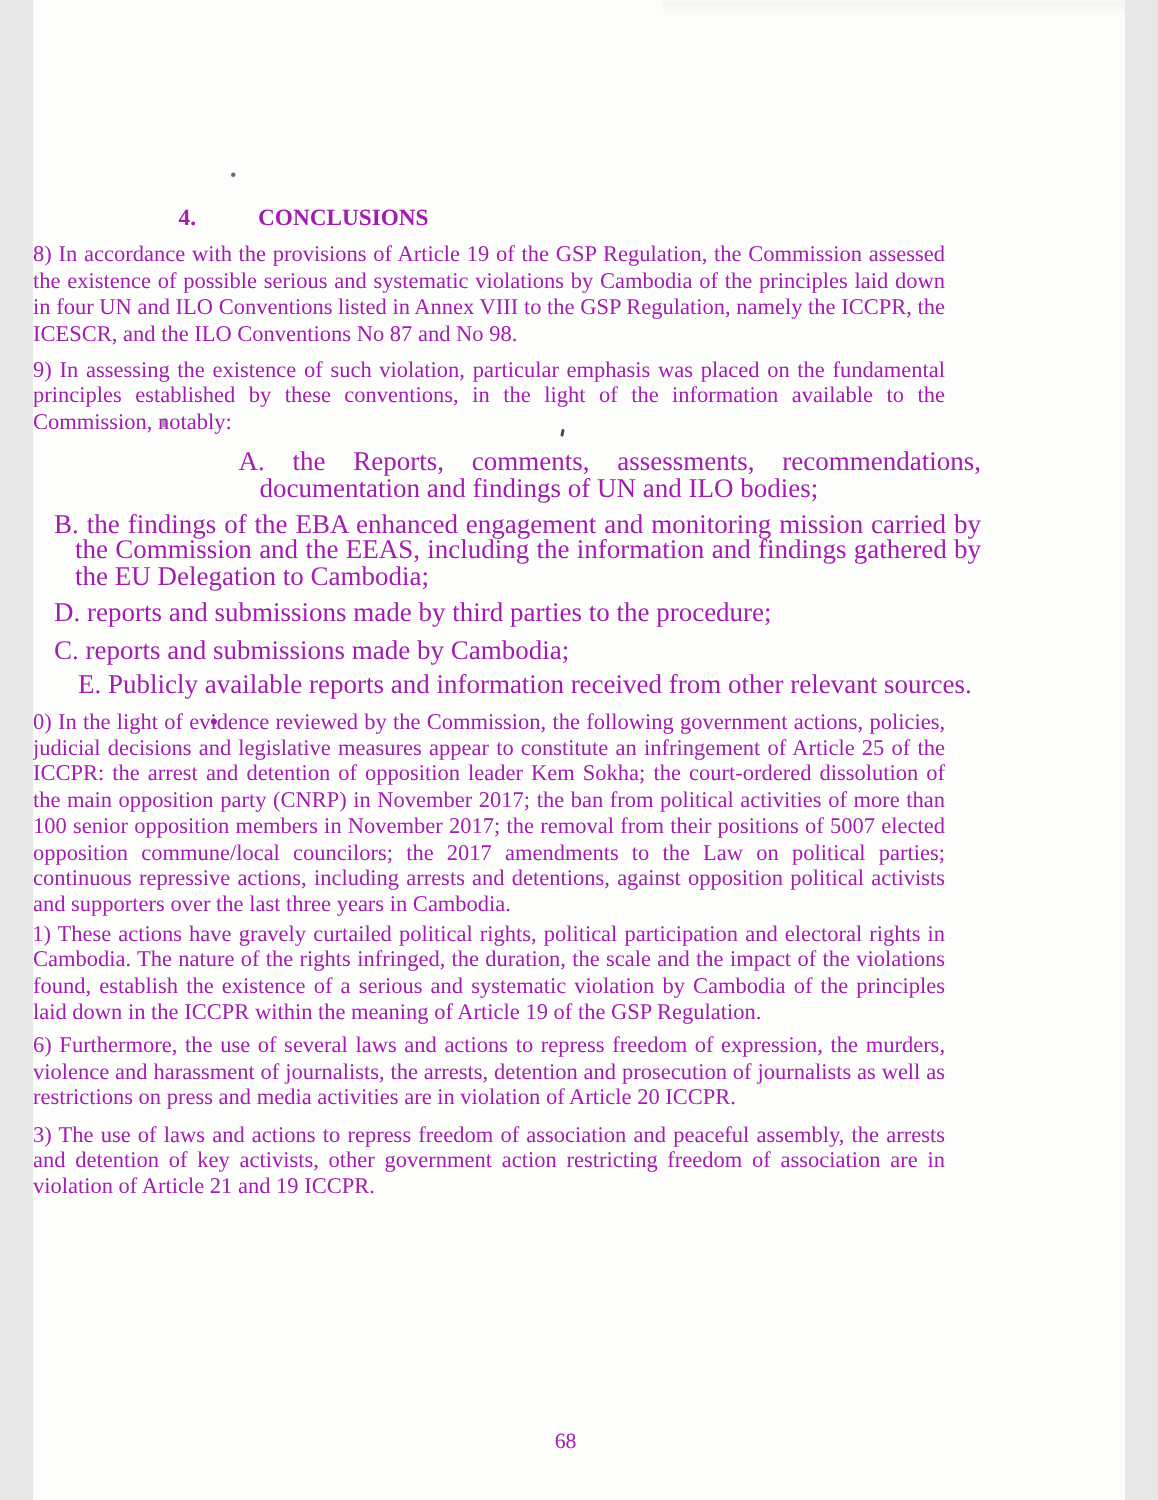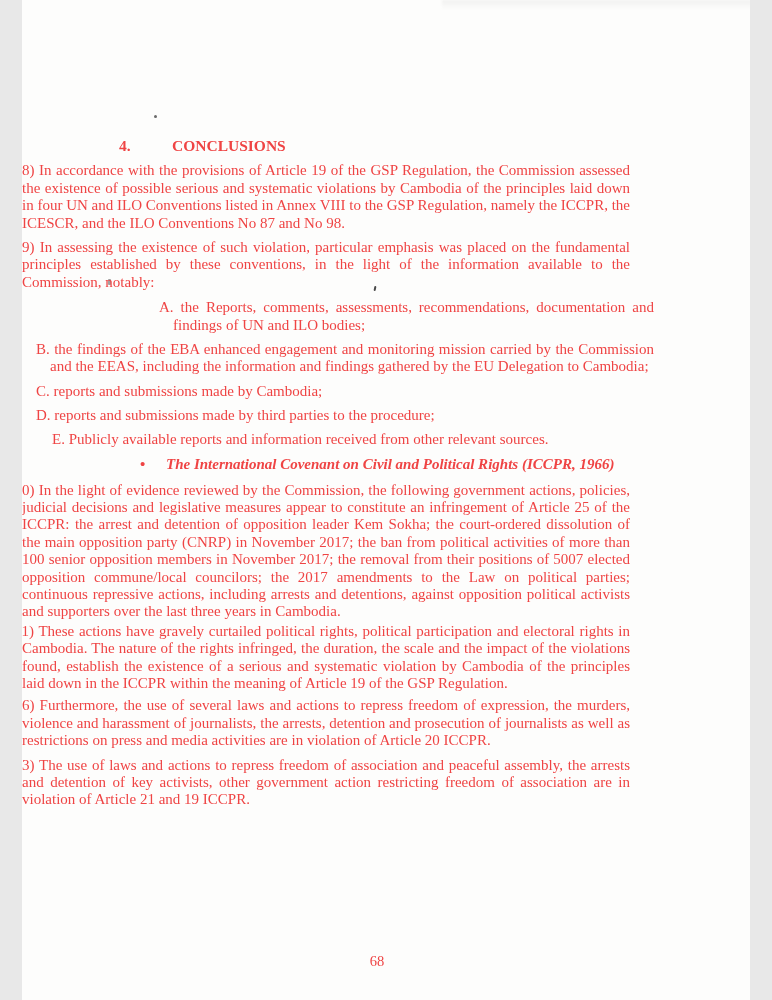--- a/index.html
+++ b/index.html
@@ -8,21 +8,21 @@
     background: #e8e8e8;
   }
   .page {
     position: relative;
     width: 728px;
     height: 1000px;
     margin: 0 auto;
     background: #fdfdfc;
     overflow: hidden;
     font-family: "Liberation Serif", "DejaVu Serif", serif;
-    color: #ef4444;
+    color: #a21caf;
     -webkit-font-smoothing: antialiased;
   }
   .content {
     position: absolute;
     top: 0; left: 0; right: 0;
     padding-top: 137px;
   }
   .heading {
     margin: 0 96px 0 97px;
     font-size: 15.5px;
@@ -42,21 +42,21 @@
     text-align: justify;
   }
   p.para.m8 { margin-top: 8px; }
   p.para.m7 { margin-top: 7px; }
   p.para.m5 { margin-top: 5px; }
   p.para.m2 { margin-top: 2px; }
   .list-item {
     margin: 0 96px 0 0;
     padding-left: 151px;
     text-indent: -14px;
-    font-size: 15px;
+    font-size: 18px;
     line-height: 17.4px;
     text-align: justify;
   }
   .list-item.m8 { margin-top: 8px; }
   .list-item.m7 { margin-top: 7px; padding-left: 28px; }
   .list-item.m6 { margin-top: 6px; padding-left: 44px; }
   .covenant {
     position: relative;
     margin: 8px 96px 0 0;
     padding-left: 144px;
@@ -137,33 +137,33 @@
 
     <div class="list-item m8">
       <span class="llabel">A.</span> <span class="ltext">the Reports, comments, assessments, recommendations, documentation and findings of UN and ILO bodies;</span>
     </div>
 
     <div class="list-item m7">
       <span class="llabel">B.</span> <span class="ltext">the findings of the EBA enhanced engagement and monitoring mission carried by the Commission and the EEAS, including the information and findings gathered by the EU Delegation to Cambodia;</span>
     </div>
 
     <div class="list-item m7">
-      <span class="llabel">C.</span> <span class="ltext">reports and submissions made by Cambodia;</span>
+      <span class="llabel">D.</span> <span class="ltext">reports and submissions made by third parties to the procedure;</span>
     </div>
 
     <div class="list-item m7">
-      <span class="llabel">D.</span> <span class="ltext">reports and submissions made by third parties to the procedure;</span>
+      <span class="llabel">C.</span> <span class="ltext">reports and submissions made by Cambodia;</span>
     </div>
 
     <div class="list-item m6">
       <span class="llabel">E.</span> <span class="ltext">Publicly available reports and information received from other relevant sources.</span>
     </div>
 
     <div class="covenant">
-      <span class="bullet">•</span><span class="ctext">The International Covenant on Civil and Political Rights (ICCPR, 1966)</span>
+      <span class="bullet">•</span>
     </div>
 
     <p class="para m8">
       <span class="pnum">(310)</span> <span class="ptext">In the light of evidence reviewed by the Commission, the following government actions, policies, judicial decisions and legislative measures appear to constitute an infringement of Article 25 of the ICCPR: the arrest and detention of opposition leader Kem Sokha; the court-ordered dissolution of the main opposition party (CNRP) in November 2017; the ban from political activities of more than 100 senior opposition members in November 2017; the removal from their positions of 5007 elected opposition commune/local councilors; the 2017 amendments to the Law on political parties; continuous repressive actions, including arrests and detentions, against opposition political activists and supporters over the last three years in Cambodia.</span>
     </p>
 
     <p class="para m2">
       <span class="pnum">(311)</span> <span class="ptext">These actions have gravely curtailed political rights, political participation and electoral rights in Cambodia. The nature of the rights infringed, the duration, the scale and the impact of the violations found, establish the existence of a serious and systematic violation by Cambodia of the principles laid down in the ICCPR within the meaning of Article 19 of the GSP Regulation.</span>
     </p>
 

